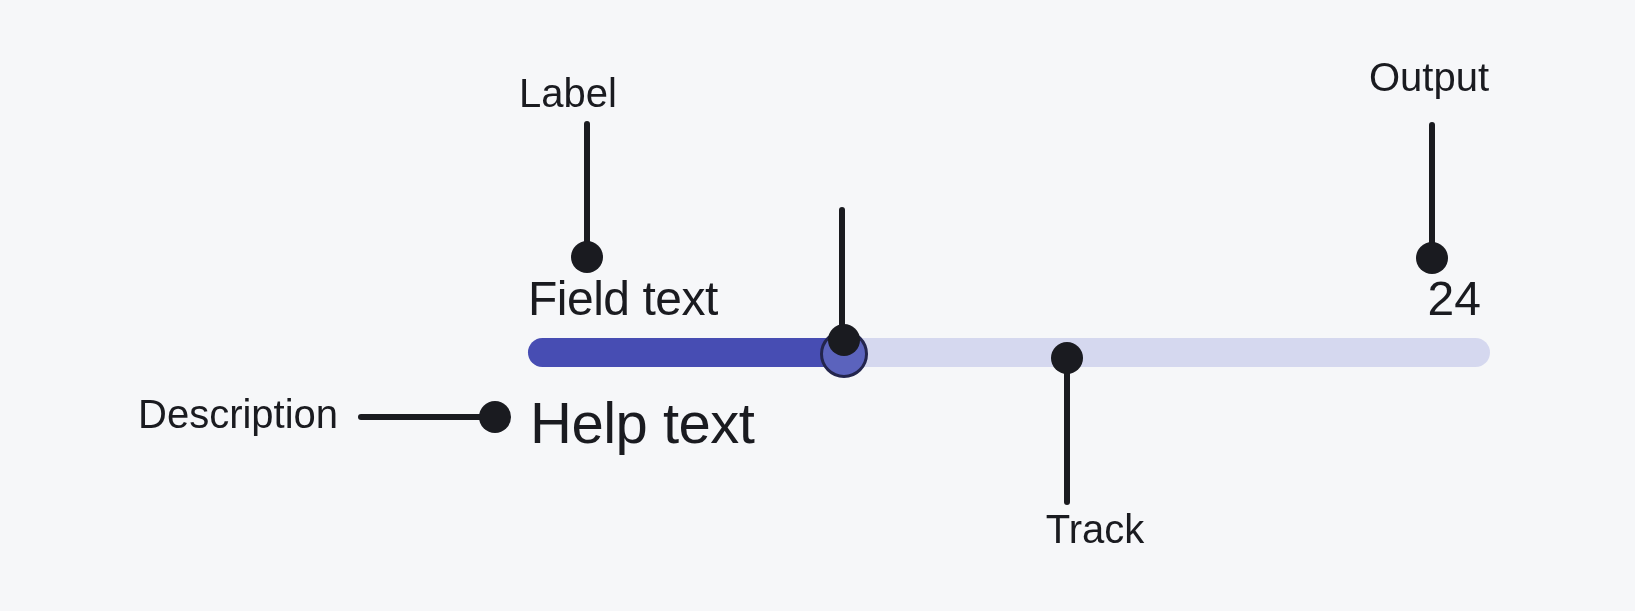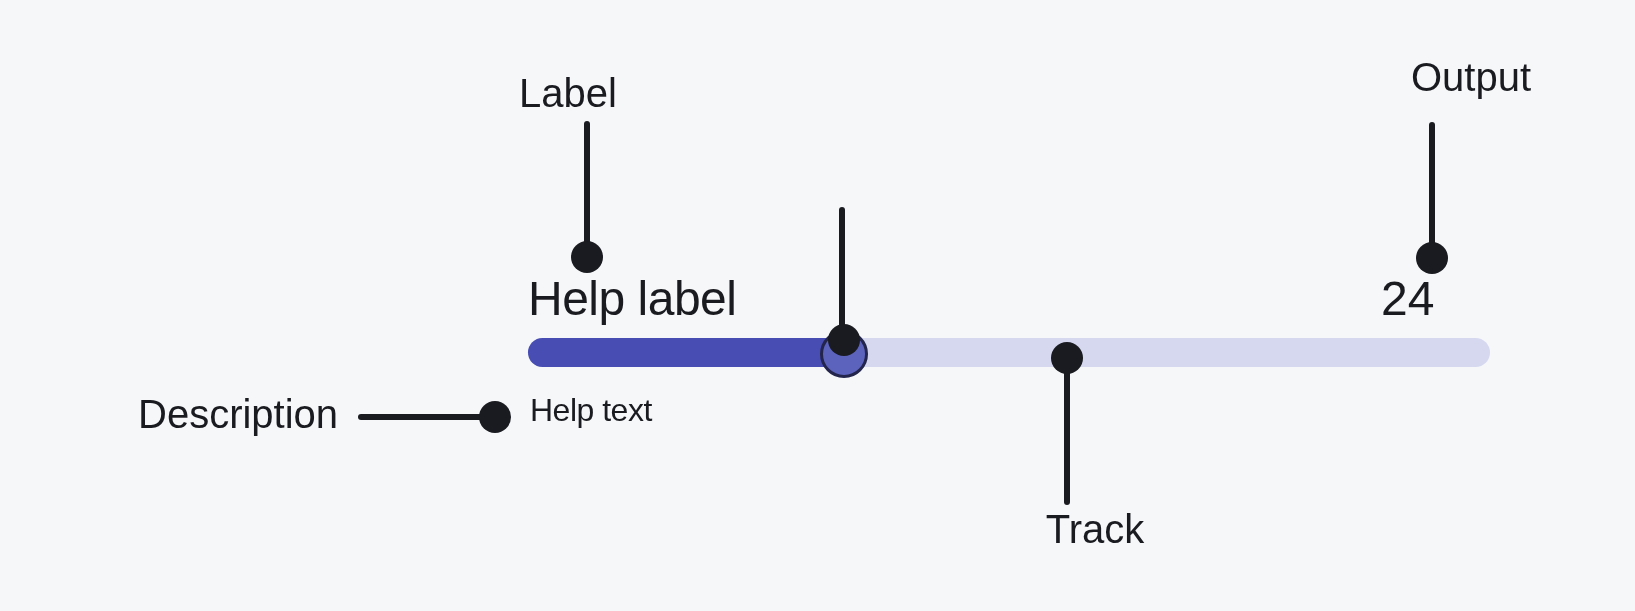--- a/index.html
+++ b/index.html
@@ -56,30 +56,30 @@
     box-sizing: border-box;
     border-radius: 50%;
     background: var(--thumb, #5b63bd);
     border: 3px solid var(--thumb-border, #23254d);
   }
   .output-value {
     position: absolute;
     left: 1381px;
     top: 275px;
     width: 100px;
-    text-align: left;
+    text-align: right;
     font-size: 48px;
     line-height: 1;
     white-space: nowrap;
   }
   .help-text {
     position: absolute;
     left: 530px;
     top: 394px;
-    font-size: 32px;
+    font-size: 58px;
     line-height: 1;
     white-space: nowrap;
     letter-spacing: -0.5px;
   }
 
   
   .ann {
     position: absolute;
     font-size: 40px;
     line-height: 1;
@@ -112,40 +112,40 @@
   .ann-label      { left: 518px;  top: 54px;  width: 100px; margin-top: 19px; }
   .line-label     { left: 584px;  top: 121px; height: 124px; }
   .dot-label      { left: 571px;  top: 241px; }
 
   
   .ann-thumb      { left: 781px;  top: 159px; width: 140px; }
   .line-thumb     { left: 839px;  top: 207px; height: 125px; }
   .dot-thumb      { left: 828px;  top: 324px; }
 
   
-  .ann-output     { left: 1396px; top: 57px;  width: 150px; }
+  .ann-output     { left: 1354px; top: 57px;  width: 150px; }
   .line-output    { left: 1429px; top: 122px; height: 124px; }
   .dot-output     { left: 1416px; top: 242px; }
 
   
   .ann-track      { left: 1020px;  top: 509px; width: 150px; }
   .line-track     { left: 1064px; top: 358px; height: 147px; }
   .dot-track      { left: 1051px; top: 342px; }
 
   
   .ann-description { left: 138px; top: 394px; }
   .line-description { left: 358px; top: 414px; width: 139px; }
   .dot-description  { left: 479px; top: 401px; }
 </style>
 </head>
 <body>
 
 <div class="stage">
 
-  <div class="field-label">Help label</div>
+  <div class="field-label">Field text</div>
 
   <div class="track">
     <div class="track-fill"></div>
   </div>
 
   <div class="thumb"></div>
 
   <div class="output-value">24</div>
 
   <div class="help-text">Help text</div>

